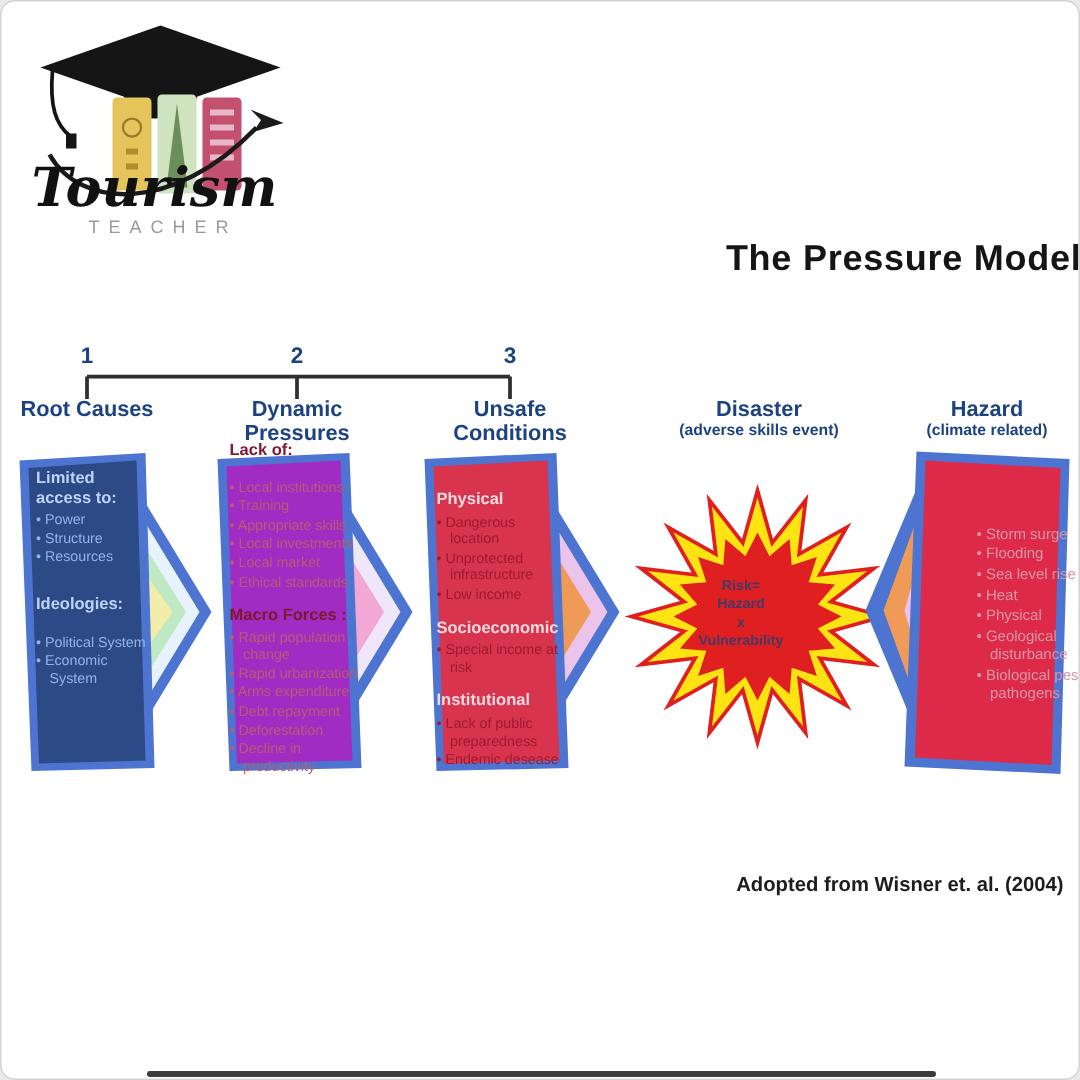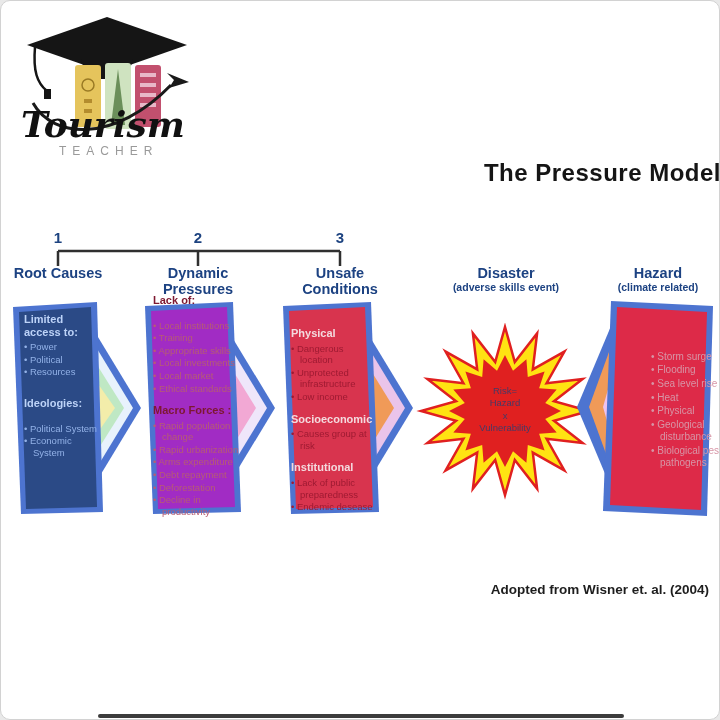--- a/index.html
+++ b/index.html
@@ -26,21 +26,21 @@
   .gap-lg{height:18px;}
   .gap-md{height:9px;}
   .root-text .bh{color:#bdd3f8;}
   .root-text .bi{color:#93b2e8;}
   .dyn-text .bh{color:#7d1830;}
   .dyn-text .bi{color:#b65c74;}
   .uns-text .bh{color:#f4dade;}
   .uns-text .bi{color:#9e1a32;}
   .haz-text .bi{color:#d795a6;font-size:10px;margin:1.5px 0;}
   
-  .star-text{left:459px;top:384px;width:90px;text-align:center;font-size:9.5px;font-weight:normal;color:#453a66;line-height:1.3;}
+  .star-text{left:448px;top:384px;width:90px;text-align:center;font-size:9.5px;font-weight:bold;color:#453a66;line-height:1.3;}
   
   .attribution{left:400px;top:565px;width:308px;text-align:right;font-size:13.5px;font-weight:bold;color:#1d1d1d;margin-top:16px;}
   
   .bottom-bar{left:97px;bottom:1px;width:526px;height:4px;background:#3c3c3c;border-radius:2px;}
 </style>
 </head>
 <body>
 
 <div id="canvas">
 
@@ -97,21 +97,21 @@
     <polygon points="72,10 132,109 72,208" fill="#4d74d0"></polygon>
     <polygon points="70,20 124,109 70,198" fill="#e8f2fc"></polygon>
     <polygon points="68,34 115,109 68,184" fill="#bfe8c4"></polygon>
     <polygon points="66,52 106,109 66,166" fill="#f3edaa"></polygon>
     <polygon points="4,8 88,3 94,213 12,215" fill="#4d74d0"></polygon>
     <polygon points="10,13 82,8 88,208 17,210" fill="#2b4a86"></polygon>
   </svg>
   <div class="abs box-text root-text" style="left:23px;top:312px;width:76px;">
     <div class="bh">Limited access to:</div>
     <div class="bi">Power</div>
-    <div class="bi">Political</div>
+    <div class="bi">Structure</div>
     <div class="bi">Resources</div>
     <div class="gap-lg"></div>
     <div class="bh">Ideologies:</div>
     <div class="gap-md"></div>
     <div class="bi">Political System</div>
     <div class="bi">Economic System</div>
   </div>
 
   <svg class="abs" style="left:140px;top:298px;" width="137" height="218" viewBox="0 0 137 218">
     <polygon points="74,10 134,109 74,208" fill="#4d74d0"></polygon>
@@ -146,21 +146,21 @@
     <polygon points="6,7 94,3 102,213 14,215" fill="#4d74d0"></polygon>
     <polygon points="12,12 88,8 96,208 19,210" fill="#d8344e"></polygon>
   </svg>
   <div class="abs box-text uns-text" style="left:290px;top:326px;width:84px;">
     <div class="bh">Physical</div>
     <div class="bi">Dangerous location</div>
     <div class="bi">Unprotected infrastructure</div>
     <div class="bi">Low income</div>
     <div class="gap-md"></div>
     <div class="bh">Socioeconomic</div>
-    <div class="bi">Causes group at risk</div>
+    <div class="bi">Special income at risk</div>
     <div class="gap-md"></div>
     <div class="bh">Institutional</div>
     <div class="bi">Lack of public preparedness</div>
     <div class="bi">Endemic desease</div>
   </div>
 
   <svg class="abs" style="left:412px;top:322px;" width="185" height="180" viewBox="0 0 185 180">
     <polygon points="176,88 141,97.8 169.6,120.1 133.6,115.8 151.4,147.4 119.8,129.6 124.1,165.6 101.8,137 92,172 82.2,137 59.9,165.6 64.2,129.6 32.6,147.4 50.4,115.8 14.4,120.1 43,97.8 8,88 43,78.2 14.4,55.9 50.4,60.2 32.6,28.6 64.2,46.4 59.9,10.4 82.2,39 92,4 101.8,39 124.1,10.4 119.8,46.4 151.4,28.6 133.6,60.2 169.6,55.9 141,78.2" fill="#ffe312" stroke="#e02020" stroke-width="2.5" stroke-linejoin="miter"></polygon>
     <polygon points="148,88 132.2,96 143.7,109.4 126.1,110.8 131.6,127.6 114.8,122.1 113.4,139.7 100,128.2 92,144 84,128.2 70.6,139.7 69.2,122.1 52.4,127.6 57.9,110.8 40.3,109.4 51.8,96 36,88 51.8,80 40.3,66.6 57.9,65.2 52.4,48.4 69.2,53.9 70.6,36.3 84,47.8 92,32 100,47.8 113.4,36.3 114.8,53.9 131.6,48.4 126.1,65.2 143.7,66.6 132.2,80" fill="#e02020"></polygon>
   </svg>

